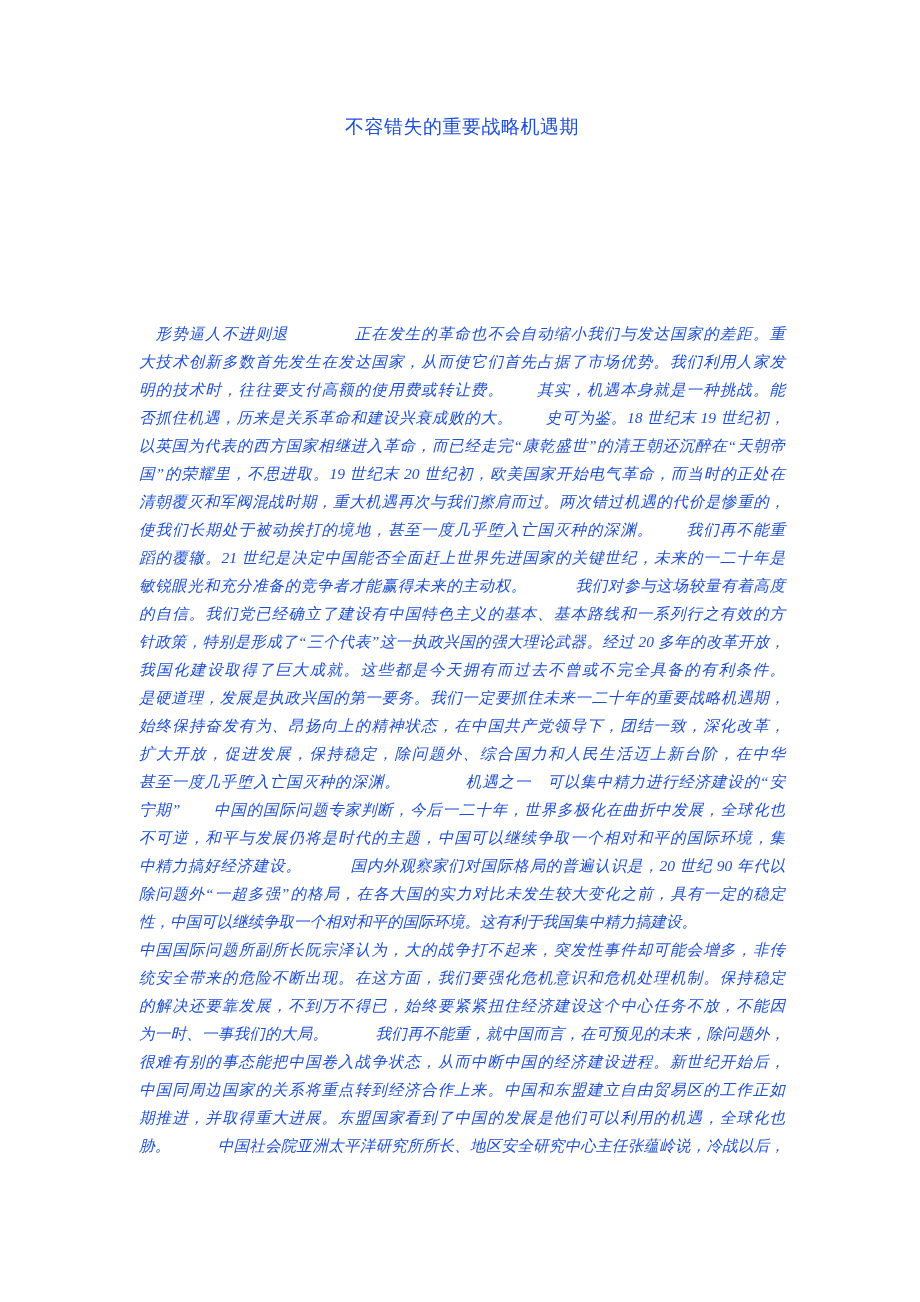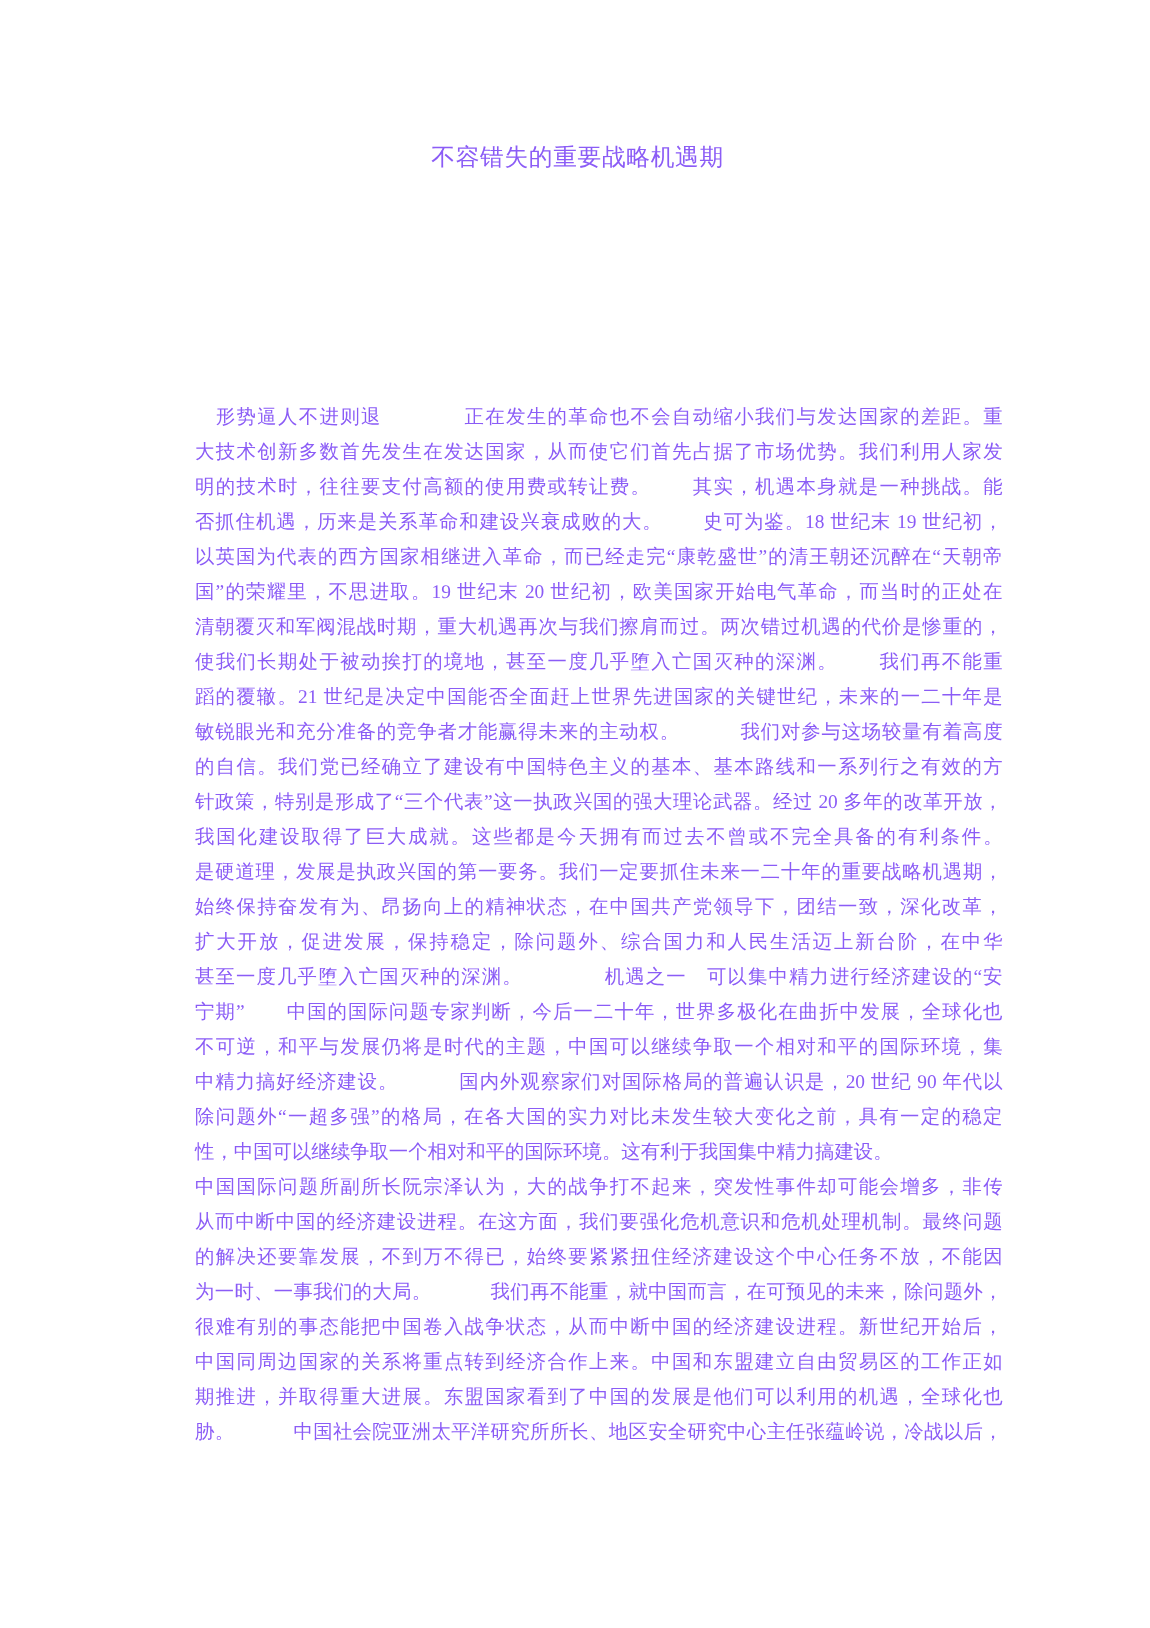--- a/index.html
+++ b/index.html
@@ -23,41 +23,42 @@
     width: 646px;
     text-align: center;
     font-size: 19px;
     line-height: 26px;
     font-weight: 400;
     letter-spacing: 0.5px;
   }
   .doc-body {
     position: absolute;
     top: 320px;
-    left: 156px;
+    left: 139px;
     width: 646px;
+    font-style: italic;
   }
   .line {
     font-size: 15.5px;
     line-height: 28px;
     height: 28px;
     text-align: justify;
     text-align-last: justify;
     text-justify: inter-character;
     overflow: visible;
     white-space: pre-wrap;
   }
   .line.short {
     text-align-last: left;
   }
 </style>
 </head>
 <body>
 
-<div class="page" style="background: rgb(255, 255, 255); color: #8b5cf6;">
+<div class="page" style="background: rgb(255, 255, 255); color: #1d4ed8;">
   <div class="doc-title">不容错失的重要战略机遇期</div>
   <div class="doc-body">
       <div class="line">　形势逼人不进则退　　　　正在发生的革命也不会自动缩小我们与发达国家的差距。重</div>
       <div class="line">大技术创新多数首先发生在发达国家，从而使它们首先占据了市场优势。我们利用人家发</div>
       <div class="line">明的技术时，往往要支付高额的使用费或转让费。　　其实，机遇本身就是一种挑战。能</div>
       <div class="line">否抓住机遇，历来是关系革命和建设兴衰成败的大。　　史可为鉴。18 世纪末 19 世纪初，</div>
       <div class="line">以英国为代表的西方国家相继进入革命，而已经走完“康乾盛世”的清王朝还沉醉在“天朝帝</div>
       <div class="line">国”的荣耀里，不思进取。19 世纪末 20 世纪初，欧美国家开始电气革命，而当时的正处在</div>
       <div class="line">清朝覆灭和军阀混战时期，重大机遇再次与我们擦肩而过。两次错过机遇的代价是惨重的，</div>
       <div class="line">使我们长期处于被动挨打的境地，甚至一度几乎堕入亡国灭种的深渊。　　我们再不能重</div>
@@ -69,21 +70,21 @@
       <div class="line">是硬道理，发展是执政兴国的第一要务。我们一定要抓住未来一二十年的重要战略机遇期，</div>
       <div class="line">始终保持奋发有为、昂扬向上的精神状态，在中国共产党领导下，团结一致，深化改革，</div>
       <div class="line">扩大开放，促进发展，保持稳定，除问题外、综合国力和人民生活迈上新台阶，在中华</div>
       <div class="line">甚至一度几乎堕入亡国灭种的深渊。　　　　机遇之一　可以集中精力进行经济建设的“安</div>
       <div class="line">宁期”　　中国的国际问题专家判断，今后一二十年，世界多极化在曲折中发展，全球化也</div>
       <div class="line">不可逆，和平与发展仍将是时代的主题，中国可以继续争取一个相对和平的国际环境，集</div>
       <div class="line">中精力搞好经济建设。　　　国内外观察家们对国际格局的普遍认识是，20 世纪 90 年代以</div>
       <div class="line">除问题外“一超多强”的格局，在各大国的实力对比未发生较大变化之前，具有一定的稳定</div>
       <div class="line short">性，中国可以继续争取一个相对和平的国际环境。这有利于我国集中精力搞建设。</div>
       <div class="line">中国国际问题所副所长阮宗泽认为，大的战争打不起来，突发性事件却可能会增多，非传</div>
-      <div class="line">从而中断中国的经济建设进程。在这方面，我们要强化危机意识和危机处理机制。最终问题</div>
+      <div class="line">统安全带来的危险不断出现。在这方面，我们要强化危机意识和危机处理机制。保持稳定</div>
       <div class="line">的解决还要靠发展，不到万不得已，始终要紧紧扭住经济建设这个中心任务不放，不能因</div>
       <div class="line">为一时、一事我们的大局。　　　我们再不能重，就中国而言，在可预见的未来，除问题外，</div>
       <div class="line">很难有别的事态能把中国卷入战争状态，从而中断中国的经济建设进程。新世纪开始后，</div>
       <div class="line">中国同周边国家的关系将重点转到经济合作上来。中国和东盟建立自由贸易区的工作正如</div>
       <div class="line">期推进，并取得重大进展。东盟国家看到了中国的发展是他们可以利用的机遇，全球化也</div>
       <div class="line">胁。　　　中国社会院亚洲太平洋研究所所长、地区安全研究中心主任张蕴岭说，冷战以后，</div>
     </div>
 </div>
 
 </body></html>

